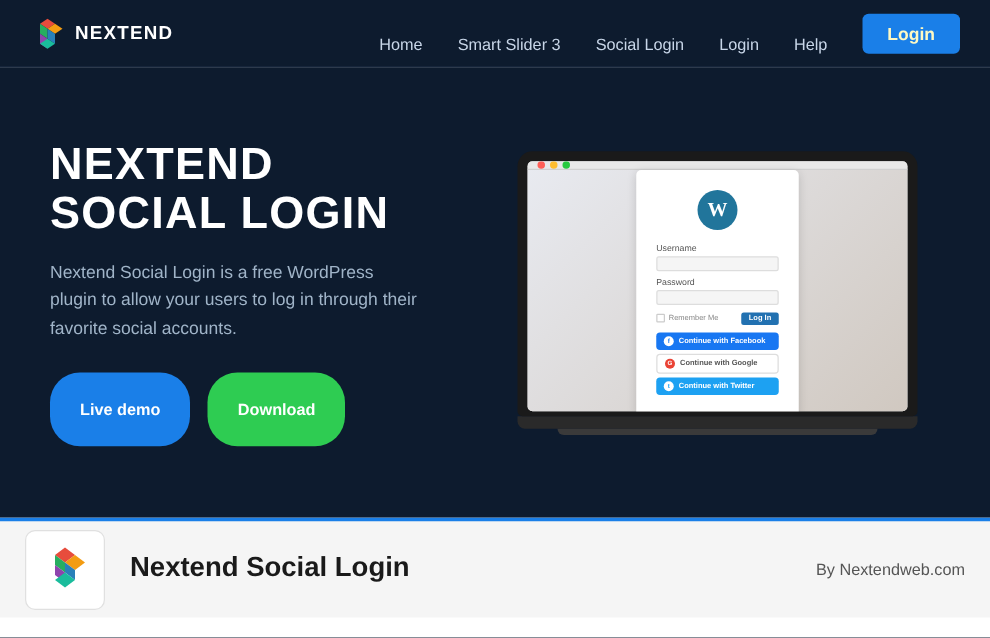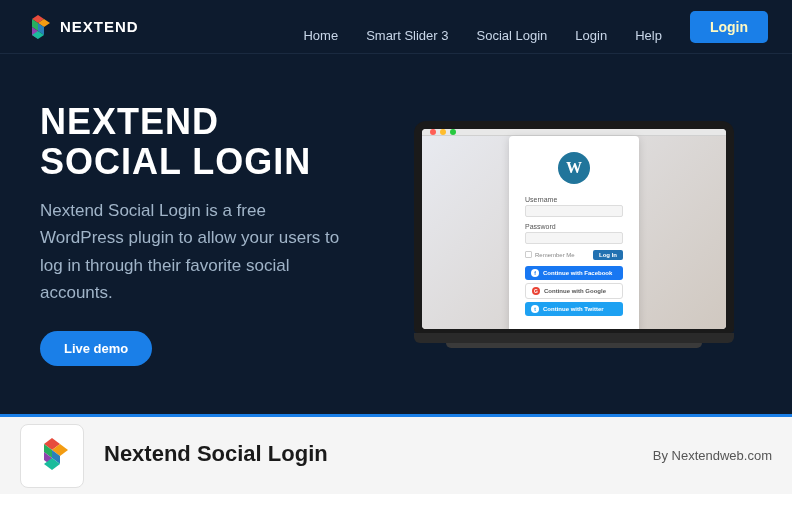--- a/index.html
+++ b/index.html
@@ -70,35 +70,35 @@
       color: #ffffff;
       font-size: 36px;
       font-weight: 900;
       line-height: 1.1;
       letter-spacing: 1px;
       text-transform: uppercase;
       margin-bottom: 16px;
     }
     .hero-desc {
       color: #a0b4c8;
-      font-size: 17px;
+      font-size: 14px;
       line-height: 1.6;
       max-width: 300px;
       margin-bottom: 25px;
     }
     .hero-buttons {
       display: flex;
       gap: 14px;
     }
     .btn-demo {
       background: #1a7fe8;
       color: #fff;
       border: none;
       border-radius: 24px;
-      padding: 10px 24px;
+      padding: 22px 24px;
       font-size: 13px;
       font-weight: 600;
       cursor: pointer;
     }
     .btn-download {
       background: #2ecc52;
       color: #fff;
       border: none;
       border-radius: 24px;
       padding: 10px 24px;
@@ -339,20 +339,21 @@
 
 <section class="hero">
   <div class="hero-content">
     <h1 class="hero-title">
       <span>NEXTEND</span><br>
       <span>SOCIAL LOGIN</span>
     </h1>
     <p class="hero-desc">Nextend Social Login is a free WordPress plugin to allow your users to log in through their favorite social accounts.</p>
     <div class="hero-buttons">
       <button class="btn-demo">Live demo</button>
+      <button class="btn-download">Download</button>
     </div>
   </div>
 
   <div class="hero-image">
     <div class="laptop">
       <div class="laptop-screen-outer">
         <div class="laptop-screen-inner">
           <div class="laptop-browser-bar">
             <div class="browser-dot dot-red"></div>
             <div class="browser-dot dot-yellow"></div>

